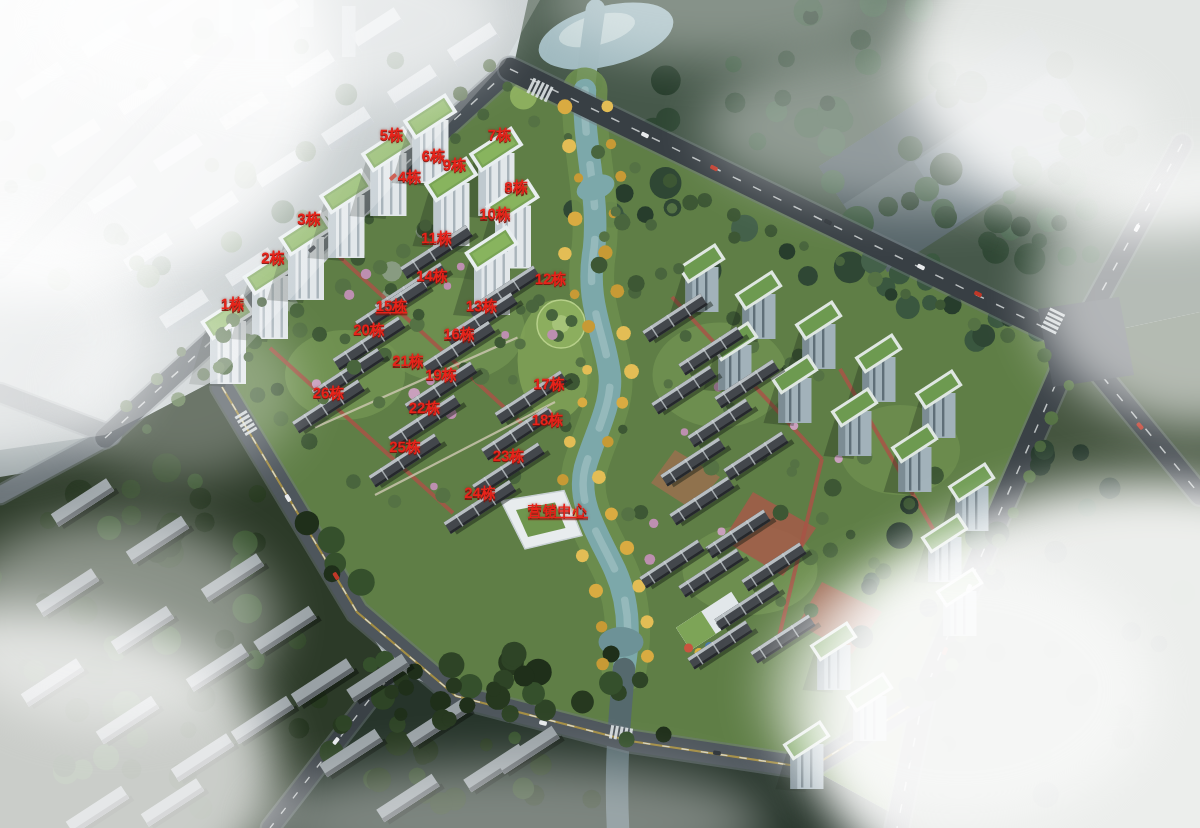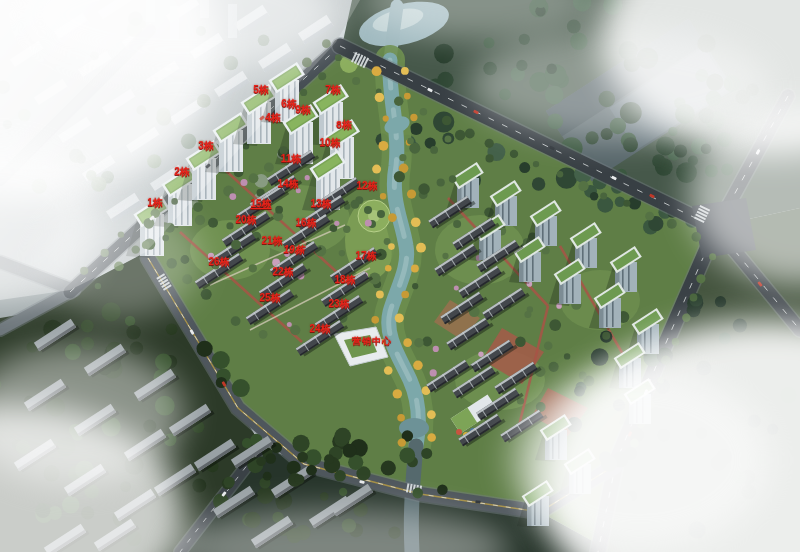--- a/index.html
+++ b/index.html
@@ -3,21 +3,21 @@
 <meta charset="utf-8">
 <style>
   html,body{margin:0;padding:0;background:#c9d2d4;}
   .stage{position:relative;width:800px;height:552px;overflow:hidden;
          font-family:"Liberation Sans",sans-serif;background:#c9d2d4;}
   .stage svg{position:absolute;left:0;top:0;}
   .labels{position:absolute;left:0;top:0;width:800px;height:552px;pointer-events:none;}
   .bl{position:absolute;transform:translate(-50%,-50%);
       font:bold 10px "Liberation Sans",sans-serif;white-space:nowrap;
       text-shadow:0 1px 0 rgba(124,19,11,.9),0 0 2px rgba(124,19,11,.55);}
-  .al{font-size:9px;letter-spacing:1px;}
+  .al{font-size:9px;letter-spacing:1px;text-decoration:underline;}
 </style>
 </head>
 <body>
 
 <div class="stage">
 <svg id="scene" width="800" height="552" viewBox="0 0 800 552">
   <defs>
     <linearGradient id="bgg" x1="0" y1="0" x2="1" y2="1">
       <stop offset="0" stop-color="#d8dfe2"></stop>
           <stop offset="1" stop-color="#b6c0bf"></stop>
@@ -1511,22 +1511,22 @@
       <div class="bl" style="left: 344px; top: 125px; color: rgb(232, 35, 26); font-family: Liberation Mono, monospace;">8栋</div>
       <div class="bl" style="left: 303px; top: 110px; color: rgb(232, 35, 26);">9栋</div>
       <div class="bl" style="left: 330px; top: 143px; color: rgb(232, 35, 26);">10栋</div>
       <div class="bl" style="left: 291px; top: 159px; color: rgb(232, 35, 26);">11栋</div>
       <div class="bl" style="left: 336px; top: 186px; color: rgb(232, 35, 26); margin-left: 31px;">12栋</div>
       <div class="bl" style="left: 321px; top: 204px; color: rgb(232, 35, 26); text-align: center;">13栋</div>
       <div class="bl" style="left: 274px; top: 184px; color: rgb(232, 35, 26); margin-left: 14px;">14栋</div>
       <div class="bl" style="left: 261px; top: 204px; color: rgb(232, 35, 26); text-decoration: underline;">15栋</div>
       <div class="bl" style="left: 306px; top: 223px; color: rgb(232, 35, 26);">16栋</div>
       <div class="bl" style="left: 366px; top: 256px; color: rgb(232, 35, 26);">17栋</div>
-      <div class="bl" style="left: 345px; top: 280px; color: rgb(232, 35, 26);">18栋</div>
-      <div class="bl" style="left: 294px; top: 250px; color: rgb(232, 35, 26); font-style: italic;">19栋</div>
+      <div class="bl" style="left: 365px; top: 280px; color: rgb(232, 35, 26);">18栋</div>
+      <div class="bl" style="left: 294px; top: 250px; color: rgb(232, 35, 26);">19栋</div>
       <div class="bl" style="left: 246px; top: 220px; color: rgb(232, 35, 26);">20栋</div>
       <div class="bl" style="left: 232px; top: 241px; color: rgb(232, 35, 26); margin-left: 40px;">21栋</div>
       <div class="bl" style="left: 283px; top: 272px; color: rgb(232, 35, 26);">22栋</div>
       <div class="bl" style="left: 339px; top: 304px; color: rgb(232, 35, 26);">23栋</div>
       <div class="bl" style="left: 320px; top: 329px; color: rgb(232, 35, 26);">24栋</div>
       <div class="bl" style="left: 270px; top: 298px; color: rgb(232, 35, 26);">25栋</div>
       <div class="bl" style="left: 219px; top: 262px; color: rgb(232, 35, 26);">26栋</div>
       <div class="bl al" style="left: 372px; top: 341px; color: rgb(232, 35, 26);">营销中心</div>
     </div>
 </div>

